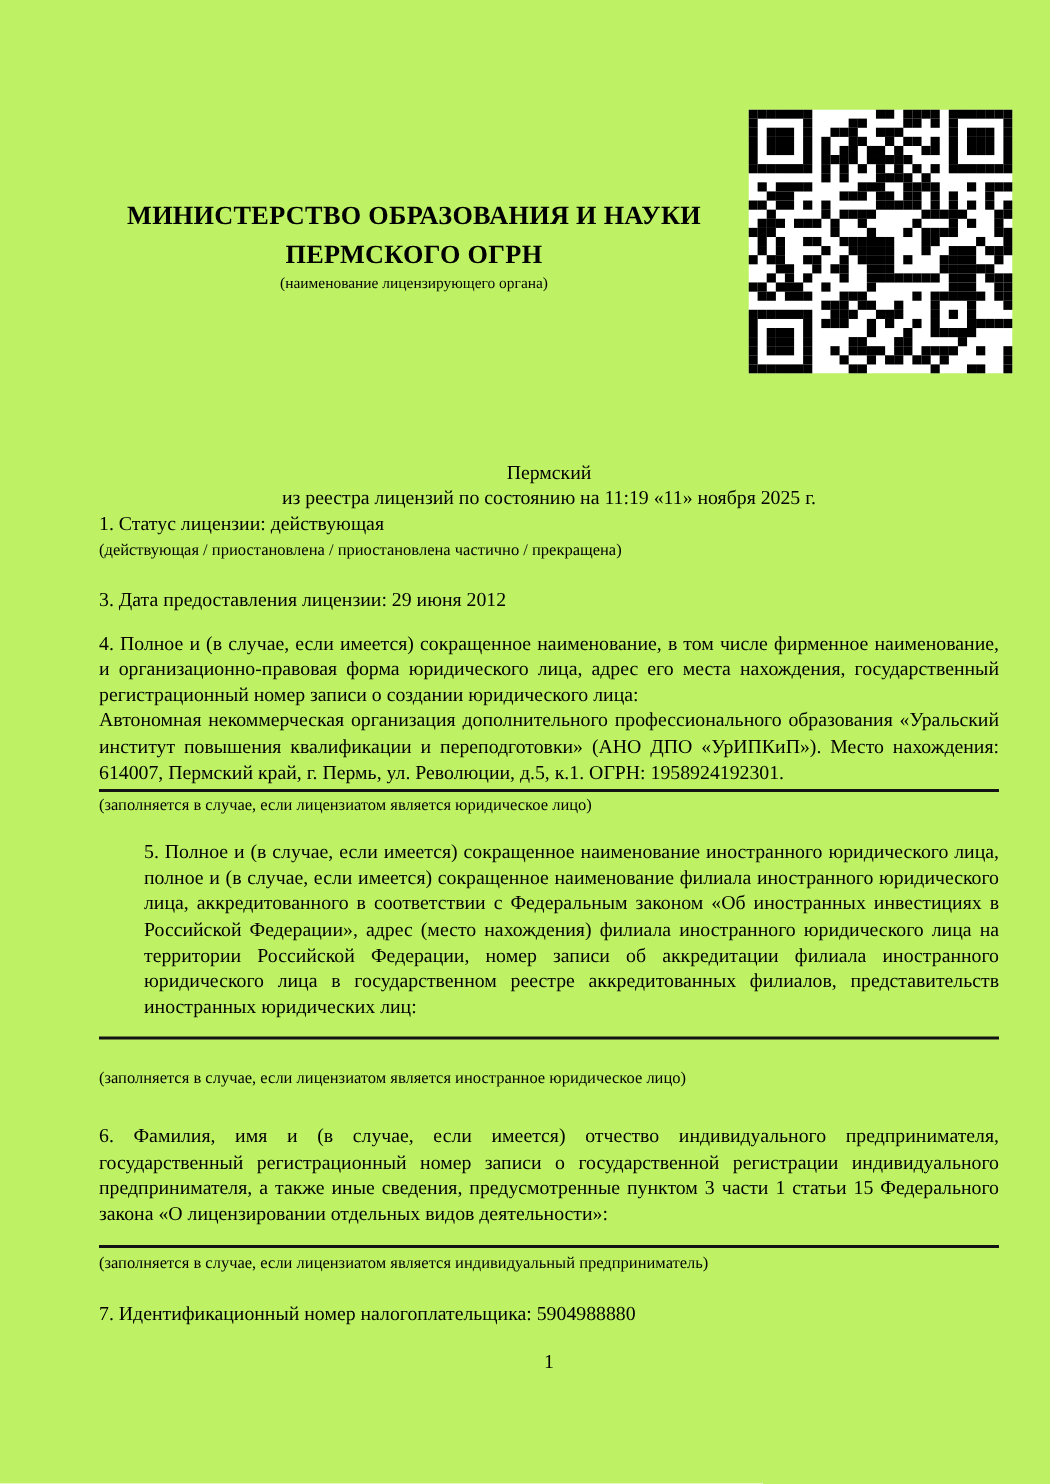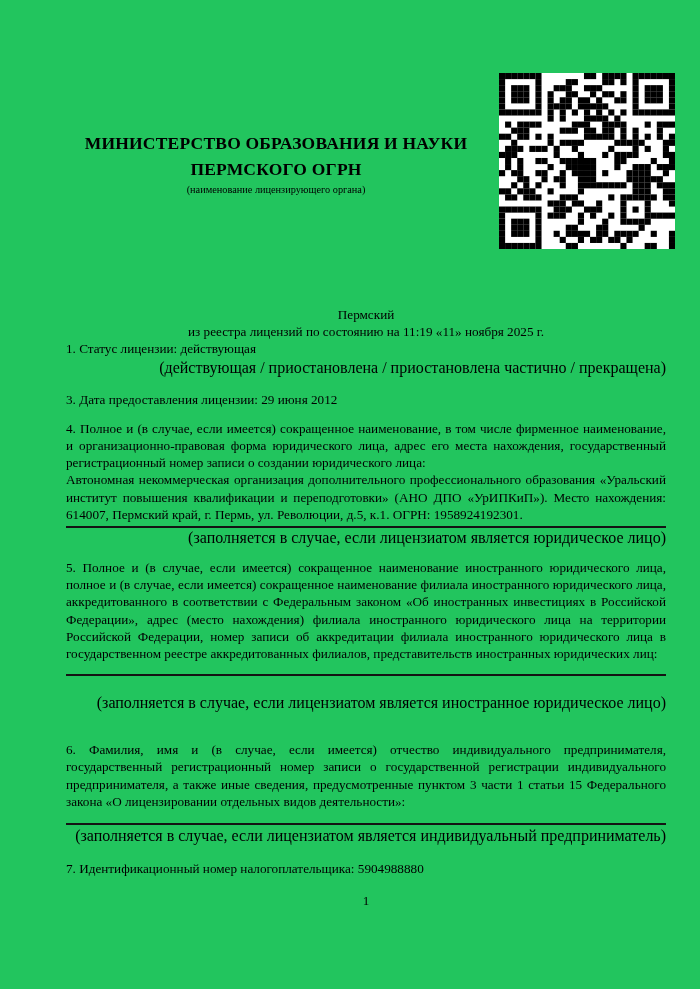--- a/index.html
+++ b/index.html
@@ -1,19 +1,19 @@
 <!DOCTYPE html>
 <html><head>
 <meta charset="utf-8">
 <style>
   html,body{margin:0;padding:0;background:#ffffff;}
   .page{
     position:relative;
     width:700px;height:989px;
-    background:#22c55e;color:#000;
+    background:#bef264;color:#000;
     font-family:"Liberation Serif",serif;
     font-size:13.2px;line-height:17.2px;
     box-sizing:border-box;
     padding:0 34px 0 66px;
     overflow:hidden;
   }
   .header{position:relative;height:306px;}
   .ministry{
     position:absolute;left:-4px;top:130px;width:428px;
     text-align:center;font-weight:bold;
@@ -22,32 +22,32 @@
   .ministry-caption{
     font-weight:normal;font-size:10.3px;line-height:14px;
     letter-spacing:0;margin-top:1px;
   }
   .qr{position:absolute;left:433px;top:73px;width:176px;height:176px;}
   .qr svg{display:block;}
   .doc-title{text-align:center;}
   .para{text-align:justify;}
   .line-left{text-align:left;}
   .rule{border-top:2px solid #141414;height:0;}
-  .caption{text-align:right;font-size:16px;line-height:13px;}
+  .caption{text-align:left;font-size:11px;line-height:13px;}
   .mt-i1{}
   .mt-cap1{margin-top:3px;}
   .mt-i2{margin-top:21px;}
   .mt-i3{margin-top:17px;}
   .mt-i4{margin-top:12px;}
   .mt-rule4{margin-top:3px;}
   .mt-cap4{margin-top:3px;}
-  .mt-i5{margin-top:15px;}
+  .mt-i5{margin-top:15px;margin-left:30px;}
   .mt-rule5{margin-top:12px;}
   .mt-cap5{margin-top:20px;}
-  .mt-i6{margin-top:32px;}
+  .mt-i6{margin-top:22px;}
   .mt-rule6{margin-top:13px;}
   .mt-cap6{margin-top:4px;}
   .mt-i7{margin-top:18px;}
   .page-number{margin-top:15px;text-align:center;}
 </style>
 </head>
 <body>
 
 <div class="page">
 

